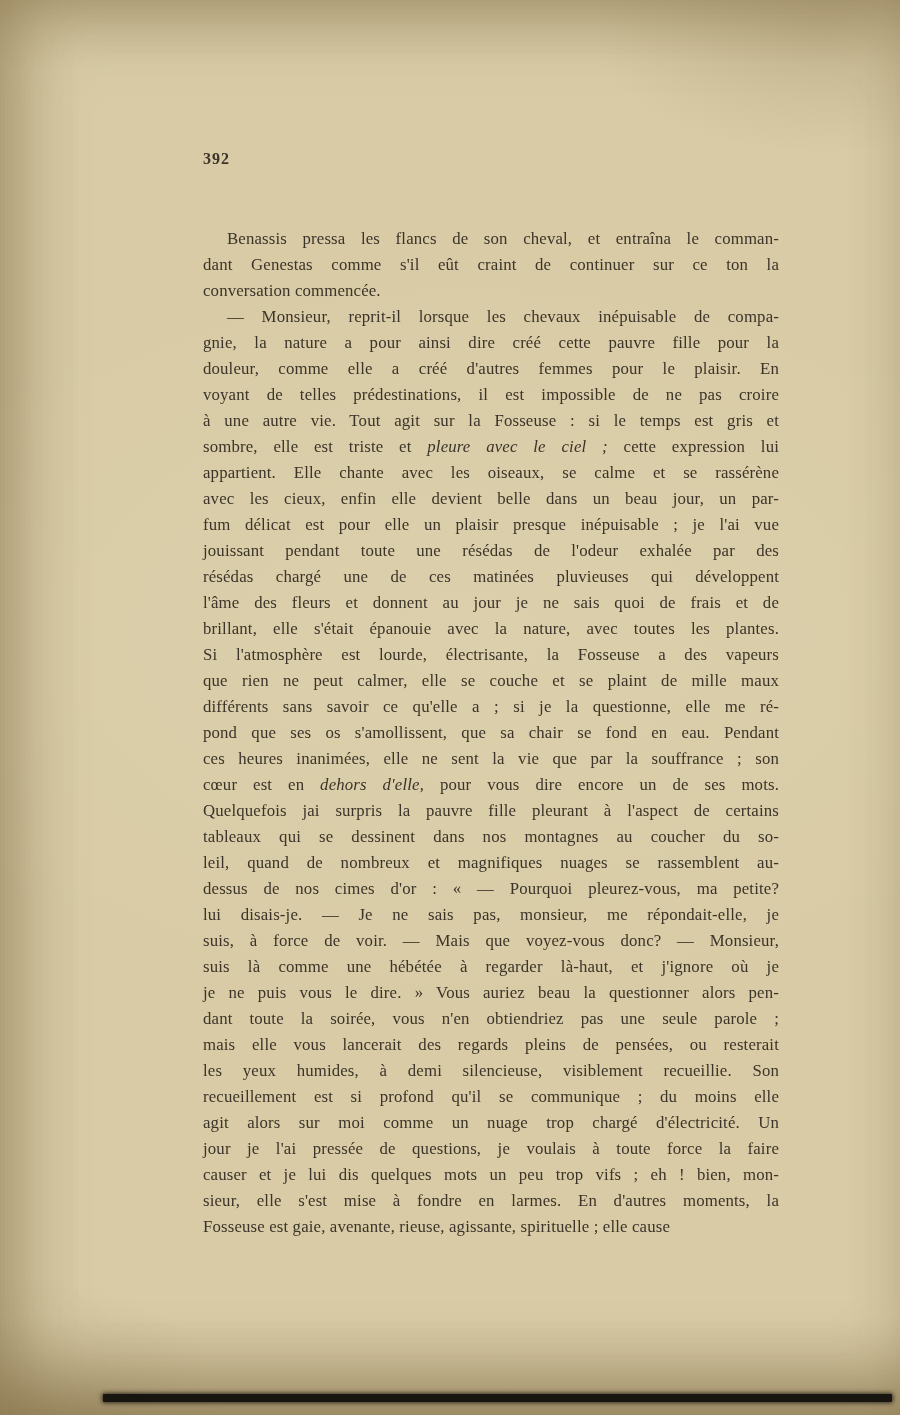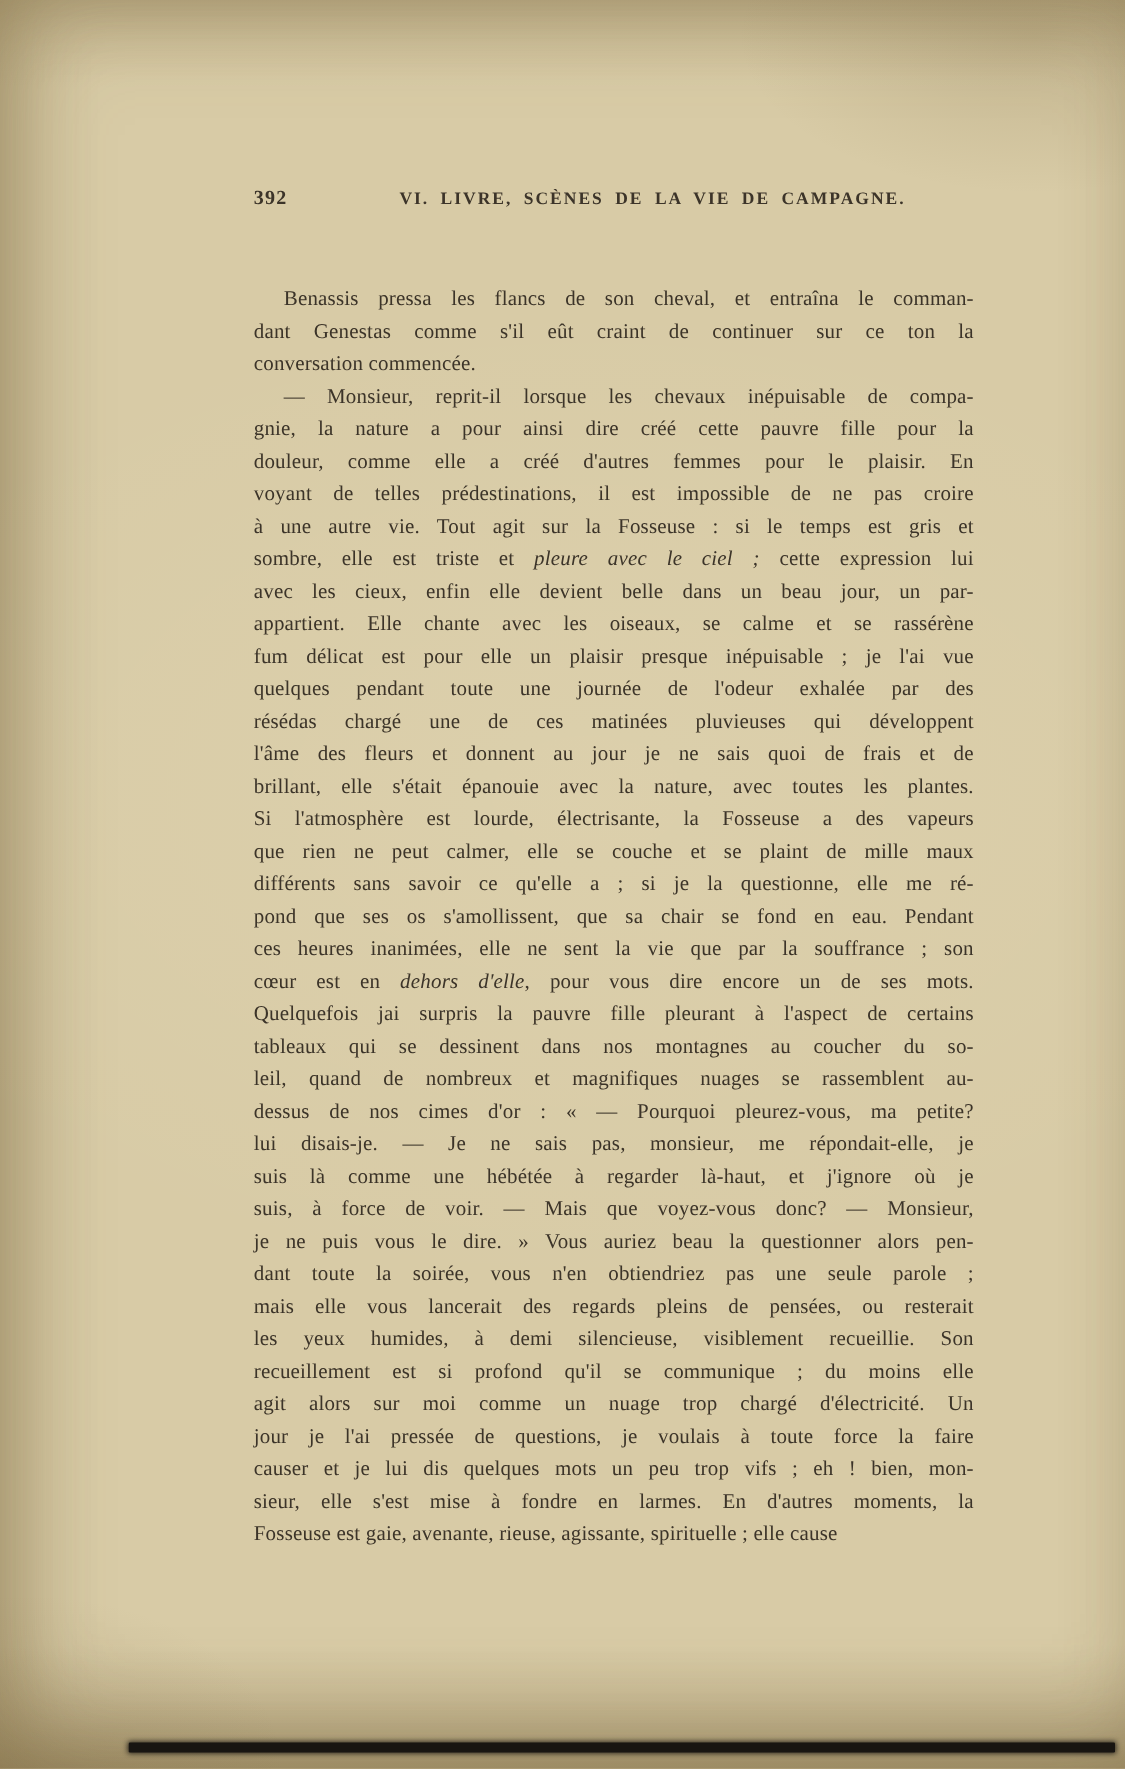--- a/index.html
+++ b/index.html
@@ -81,56 +81,55 @@
     border-radius:1px;
   }
 </style>
 </head>
 <body>
 
 <div class="page">
 
   <header class="page-header">
     <span class="page-number">392</span>
-    <span class="running-title">VI. LIVRE, SCÈNES DE LA VIE DE CAMPAGNE.</span>
   </header>
 
   <main class="text-block" id="text-block">
       <div>
         <div class="line first"><span>Benassis pressa les flancs de son cheval, et entraîna le comman-</span></div>
         <div class="line"><span>dant Genestas comme s'il eût craint de continuer sur ce ton la</span></div>
         <div class="line last"><span>conversation commencée.</span></div>
       </div>
       <div>
         <div class="line first"><span>— Monsieur, reprit-il lorsque les chevaux inépuisable de compa-</span></div>
         <div class="line"><span>gnie, la nature a pour ainsi dire créé cette pauvre fille pour la</span></div>
         <div class="line"><span>douleur, comme elle a créé d'autres femmes pour le plaisir. En</span></div>
         <div class="line"><span>voyant de telles prédestinations, il est impossible de ne pas croire</span></div>
         <div class="line"><span>à une autre vie. Tout agit sur la Fosseuse : si le temps est gris et</span></div>
         <div class="line"><span>sombre, elle est triste et </span><em>pleure avec le ciel ;</em><span> cette expression lui</span></div>
+        <div class="line"><span>appartient. Elle chante avec les oiseaux, se calme et se rassérène</span></div>
         <div class="line"><span>avec les cieux, enfin elle devient belle dans un beau jour, un par-</span></div>
-        <div class="line"><span>appartient. Elle chante avec les oiseaux, se calme et se rassérène</span></div>
         <div class="line"><span>fum délicat est pour elle un plaisir presque inépuisable ; je l'ai vue</span></div>
-        <div class="line"><span>quelques pendant toute une journée de l'odeur exhalée par des</span></div>
+        <div class="line"><span>jouissant pendant toute une résédas de l'odeur exhalée par des</span></div>
         <div class="line"><span>résédas chargé une de ces matinées pluvieuses qui développent</span></div>
         <div class="line"><span>l'âme des fleurs et donnent au jour je ne sais quoi de frais et de</span></div>
         <div class="line"><span>brillant, elle s'était épanouie avec la nature, avec toutes les plantes.</span></div>
         <div class="line"><span>Si l'atmosphère est lourde, électrisante, la Fosseuse a des vapeurs</span></div>
         <div class="line"><span>que rien ne peut calmer, elle se couche et se plaint de mille maux</span></div>
         <div class="line"><span>différents sans savoir ce qu'elle a ; si je la questionne, elle me ré-</span></div>
         <div class="line"><span>pond que ses os s'amollissent, que sa chair se fond en eau. Pendant</span></div>
         <div class="line"><span>ces heures inanimées, elle ne sent la vie que par la souffrance ; son</span></div>
         <div class="line"><span>cœur est en </span><em>dehors d'elle</em><span>, pour vous dire encore un de ses mots.</span></div>
         <div class="line"><span>Quelquefois jai surpris la pauvre fille pleurant à l'aspect de certains</span></div>
         <div class="line"><span>tableaux qui se dessinent dans nos montagnes au coucher du so-</span></div>
         <div class="line"><span>leil, quand de nombreux et magnifiques nuages se rassemblent au-</span></div>
         <div class="line"><span>dessus de nos cimes d'or : « — Pourquoi pleurez-vous, ma petite?</span></div>
         <div class="line"><span>lui disais-je. — Je ne sais pas, monsieur, me répondait-elle, je</span></div>
+        <div class="line"><span>suis, à force de voir. — Mais que voyez-vous donc? — Monsieur,</span></div>
         <div class="line"><span>suis là comme une hébétée à regarder là-haut, et j'ignore où je</span></div>
-        <div class="line"><span>suis, à force de voir. — Mais que voyez-vous donc? — Monsieur,</span></div>
         <div class="line"><span>je ne puis vous le dire. » Vous auriez beau la questionner alors pen-</span></div>
         <div class="line"><span>dant toute la soirée, vous n'en obtiendriez pas une seule parole ;</span></div>
         <div class="line"><span>mais elle vous lancerait des regards pleins de pensées, ou resterait</span></div>
         <div class="line"><span>les yeux humides, à demi silencieuse, visiblement recueillie. Son</span></div>
         <div class="line"><span>recueillement est si profond qu'il se communique ; du moins elle</span></div>
         <div class="line"><span>agit alors sur moi comme un nuage trop chargé d'électricité. Un</span></div>
         <div class="line"><span>jour je l'ai pressée de questions, je voulais à toute force la faire</span></div>
         <div class="line"><span>causer et je lui dis quelques mots un peu trop vifs ; eh ! bien, mon-</span></div>
         <div class="line"><span>sieur, elle s'est mise à fondre en larmes. En d'autres moments, la</span></div>
         <div class="line last"><span>Fosseuse est gaie, avenante, rieuse, agissante, spirituelle ; elle cause</span></div>

